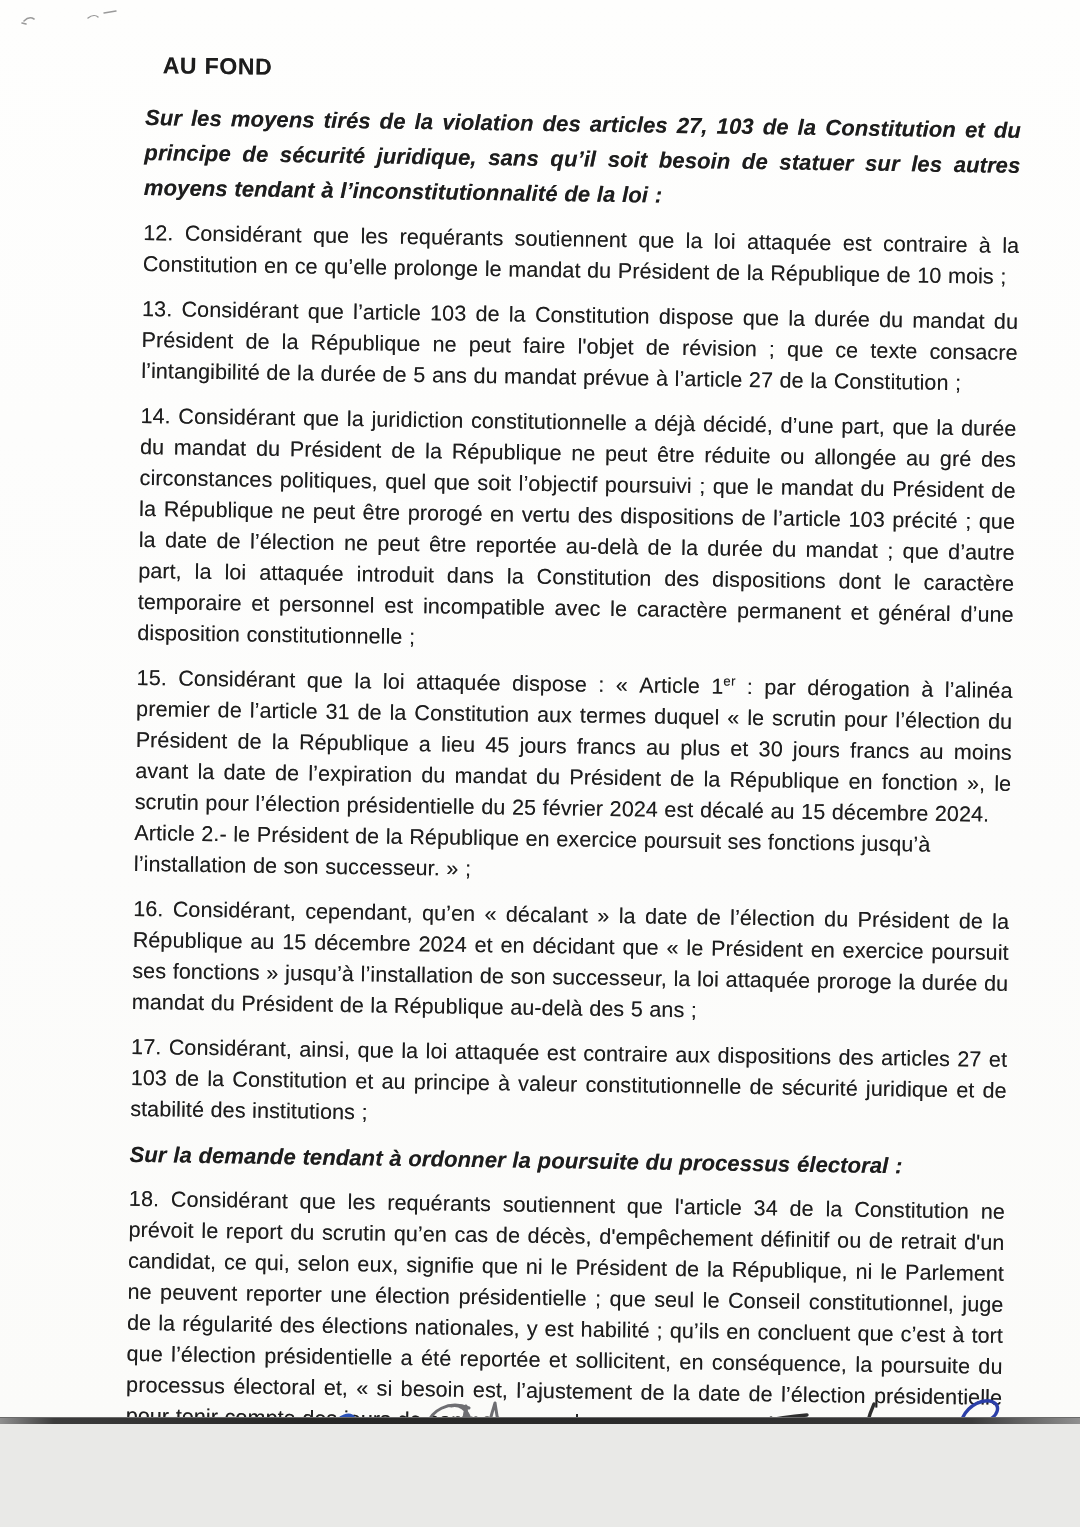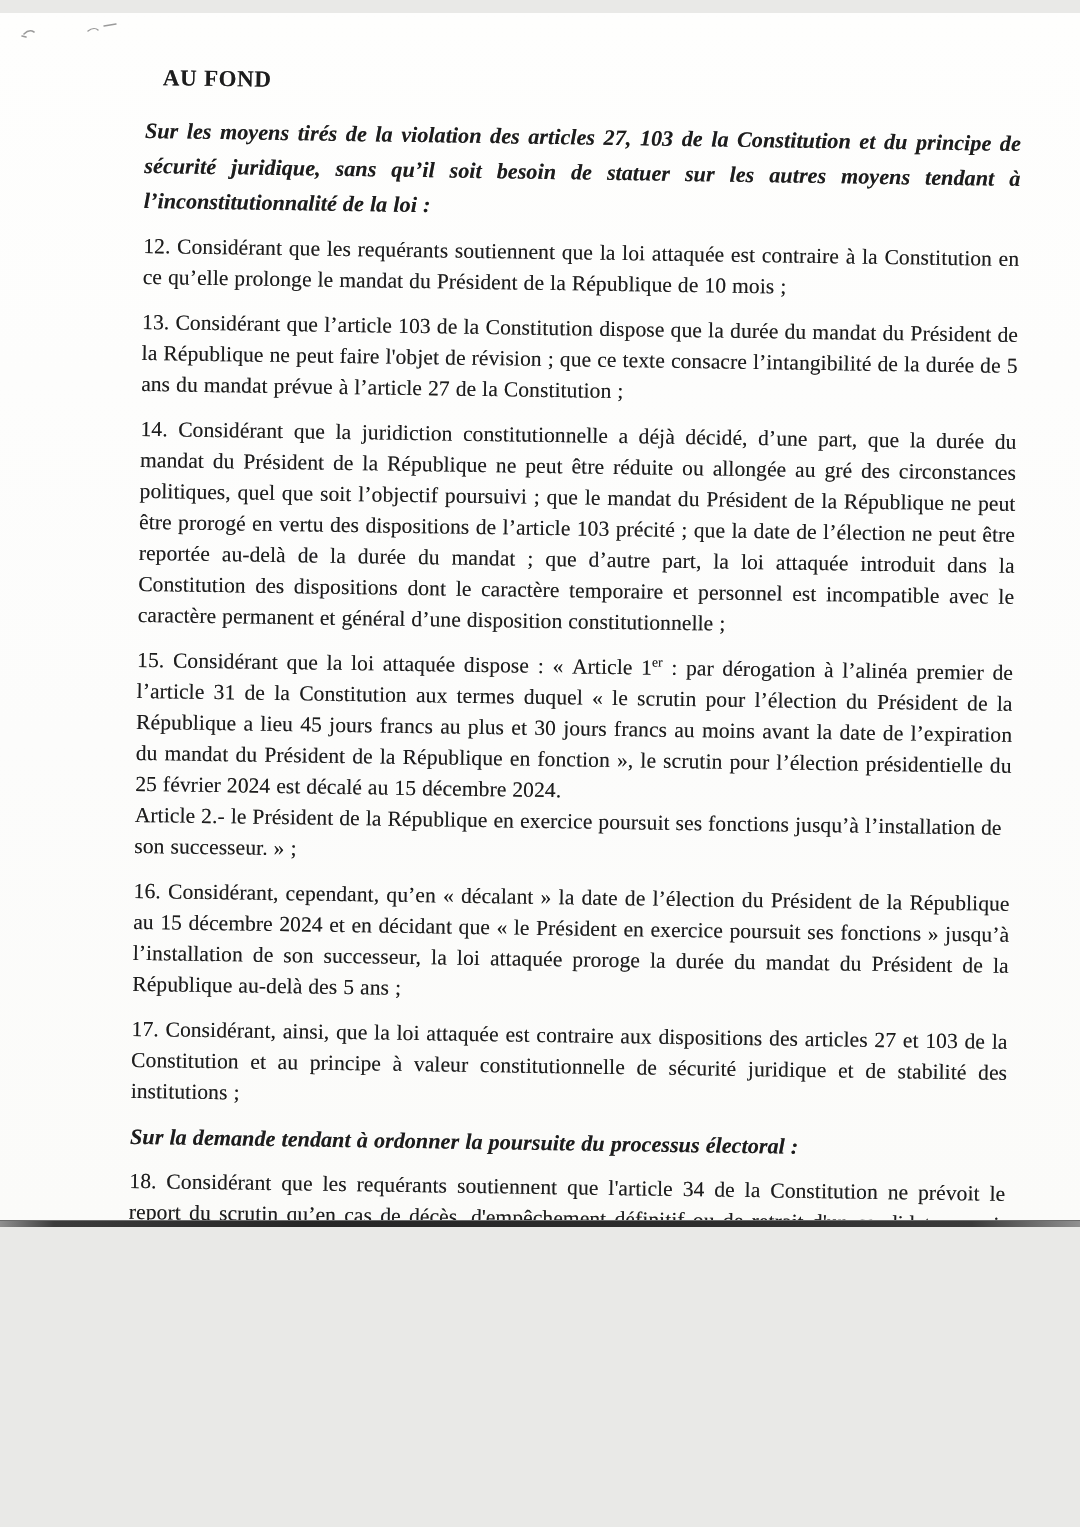--- a/index.html
+++ b/index.html
@@ -1,22 +1,22 @@
 <!DOCTYPE html>
 <html><head>
 <meta charset="utf-8">
 <style>
   html,body{margin:0;padding:0;background:#e9e9e7;}
   .page{
     position:relative;
-    width:1080px;height:1214px;
-    margin:13px auto;
+    width:1080px;height:1424px;
+    margin:0 auto;
     background:linear-gradient(180deg,#fefefd 0%,#fcfcfb 60%,#fbfbf9 100%);
     overflow:hidden;
-    font-family:Liberation Serif, serif;
+    font-family:Liberation Sans, sans-serif;
     color:#1d1d1d;
   }
   .content{
     position:absolute;left:146px;top:50px;width:876px;
     transform:rotate(0.85deg);
     transform-origin:0 0;
     font-size:21.5px;line-height:31px;
     text-align:justify;
     letter-spacing:0.1px;word-spacing:0.5px;
     text-shadow:0 0 0.4px rgba(25,25,25,0.55);

